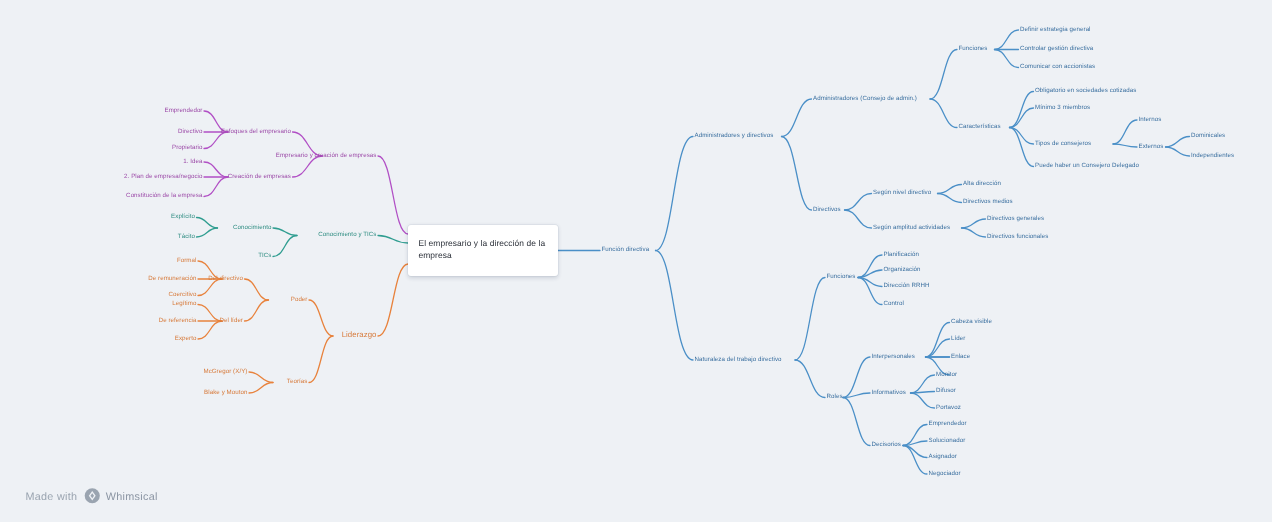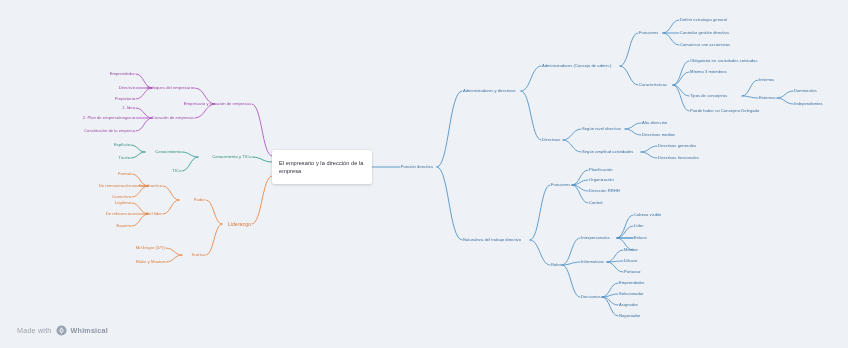--- a/index.html
+++ b/index.html
@@ -52,21 +52,21 @@
     left:17px; bottom:12px;
     display:flex; align-items:center; gap:4px;
     font-size:7.2px;
     color:#9aa4b0;
     letter-spacing:.2px;
   }
   #watermark .mark {
     width:11px; height:11px;
     display:inline-flex; align-items:center; justify-content:center;
   }
-  #watermark .wname { font-weight:bold; color:#8b95a3; }
+  #watermark .wname { font-weight:normal; color:#8b95a3; }
 </style>
 </head>
 <body>
 
 <div id="canvas">
 
   <svg class="links" viewBox="0 0 848 348">
 
     <g stroke="#4a8fc7" stroke-width="0.85">
 

